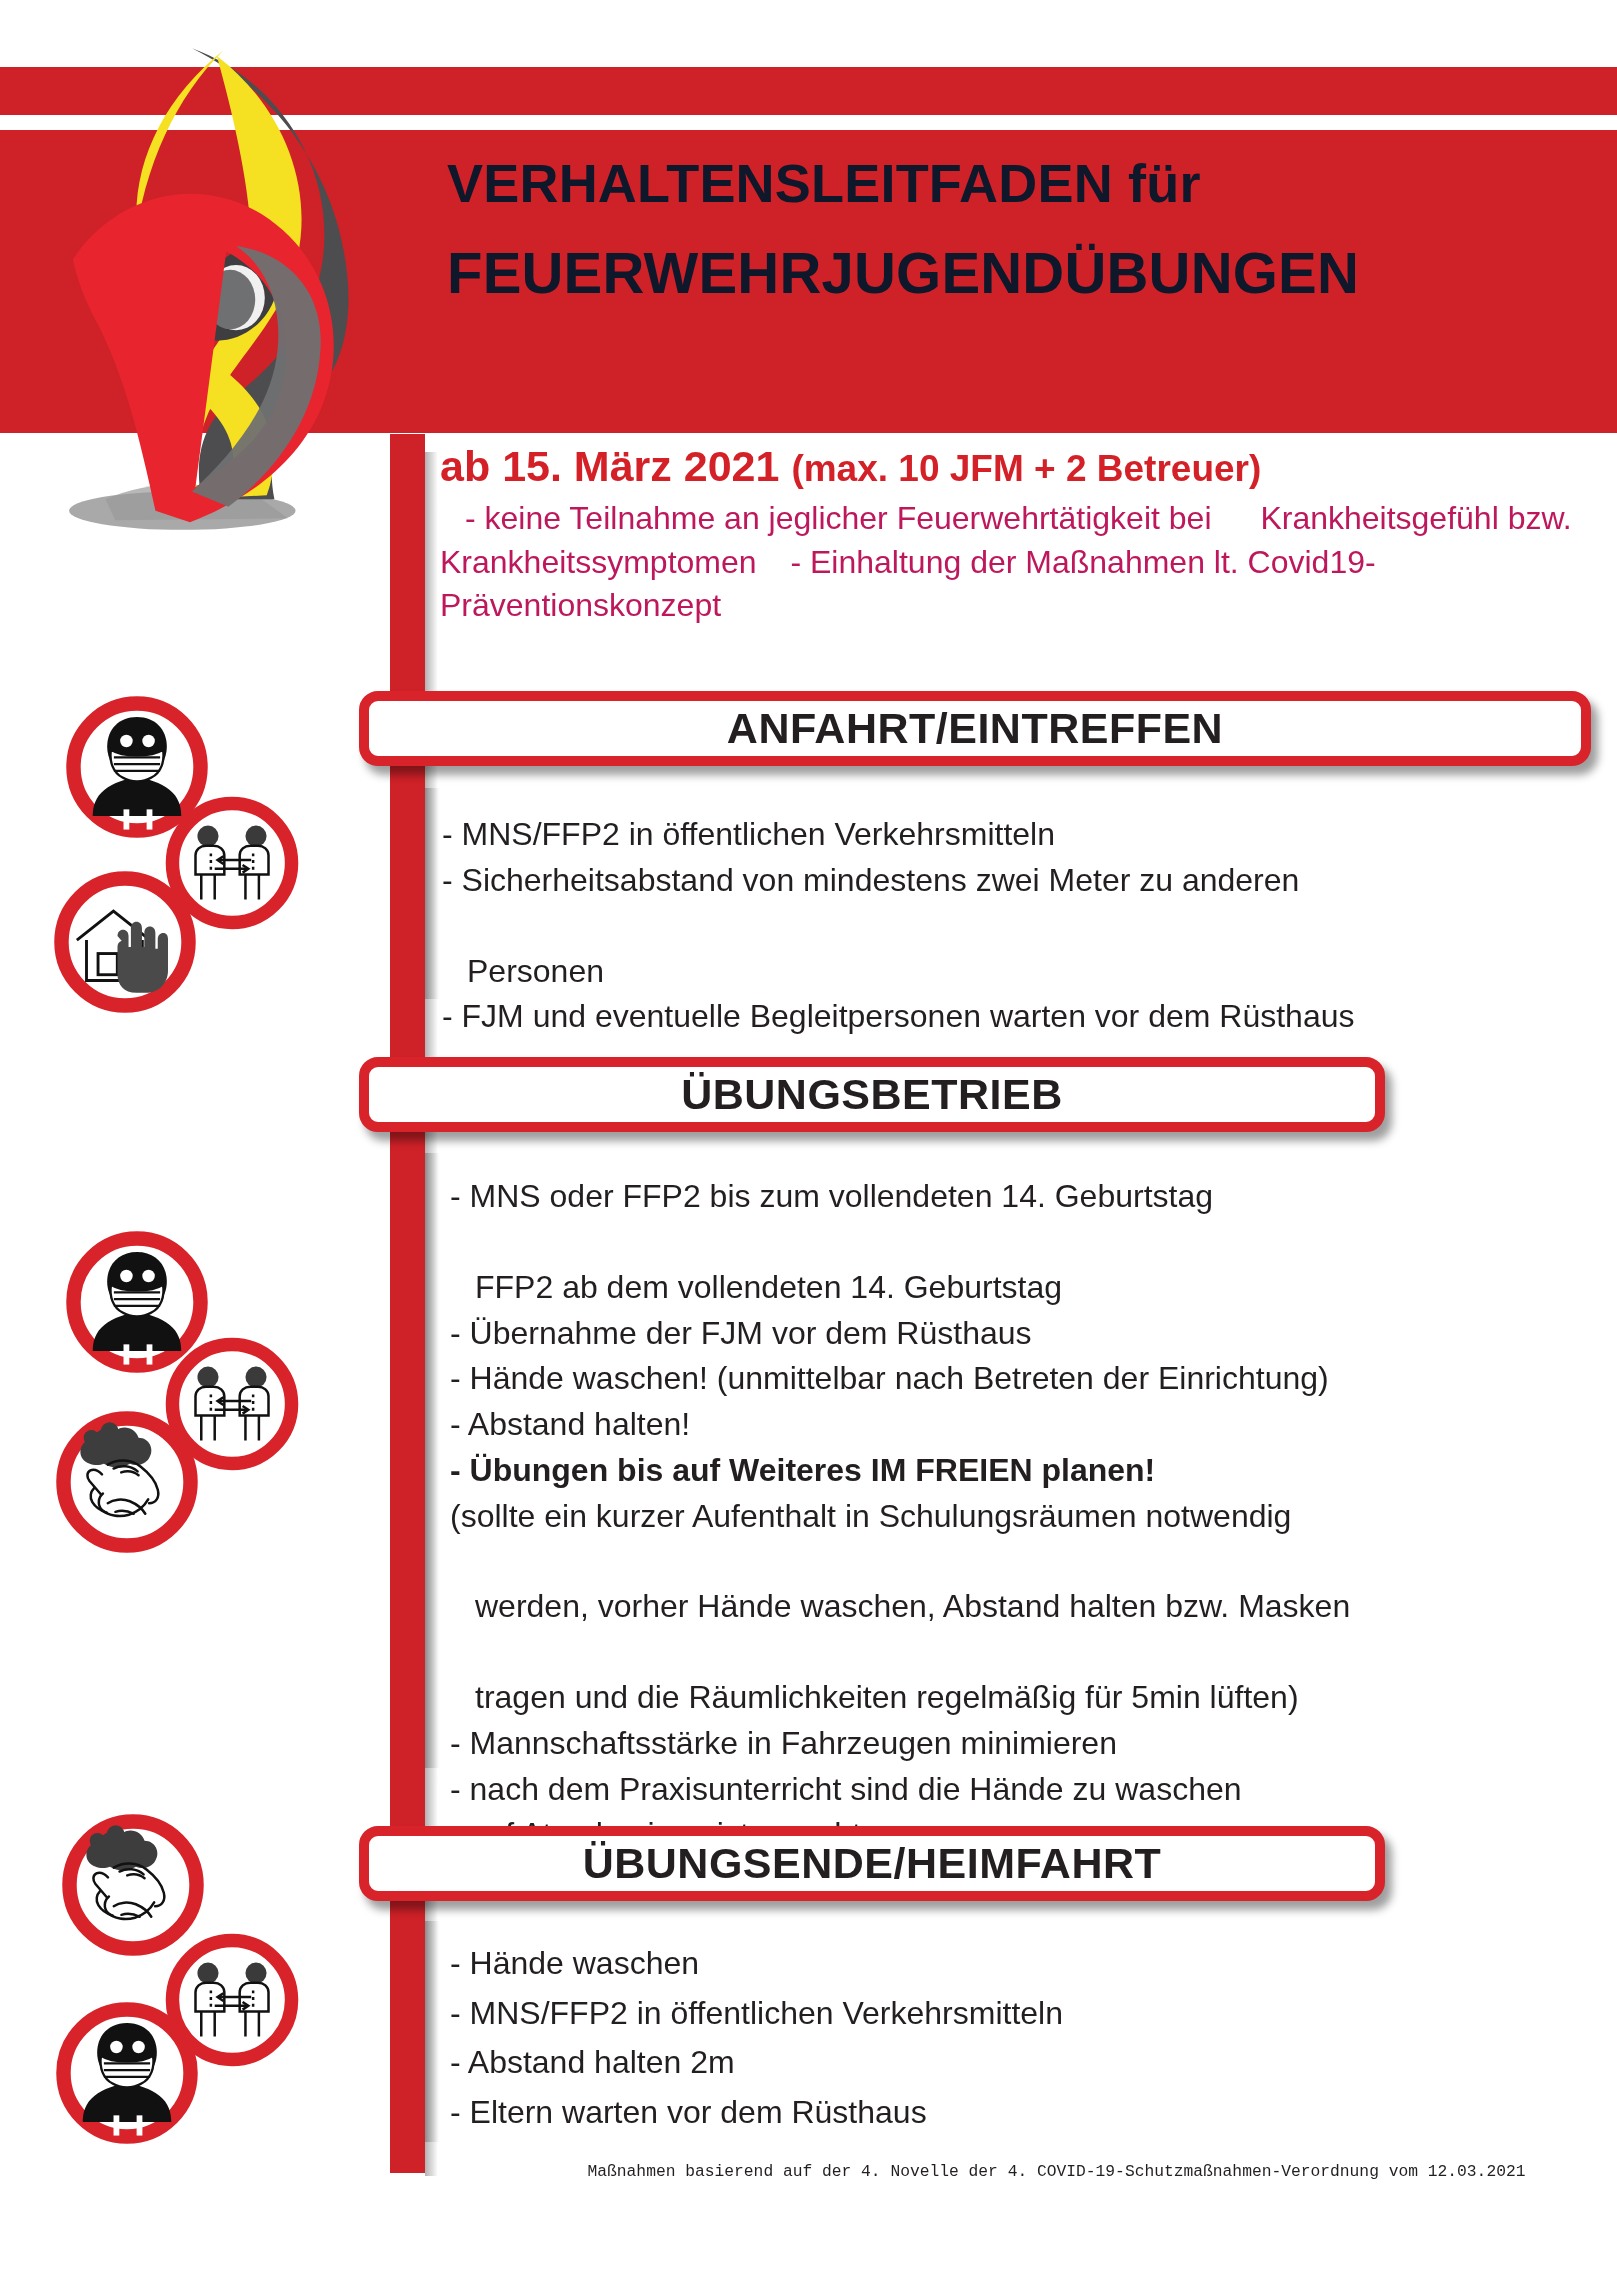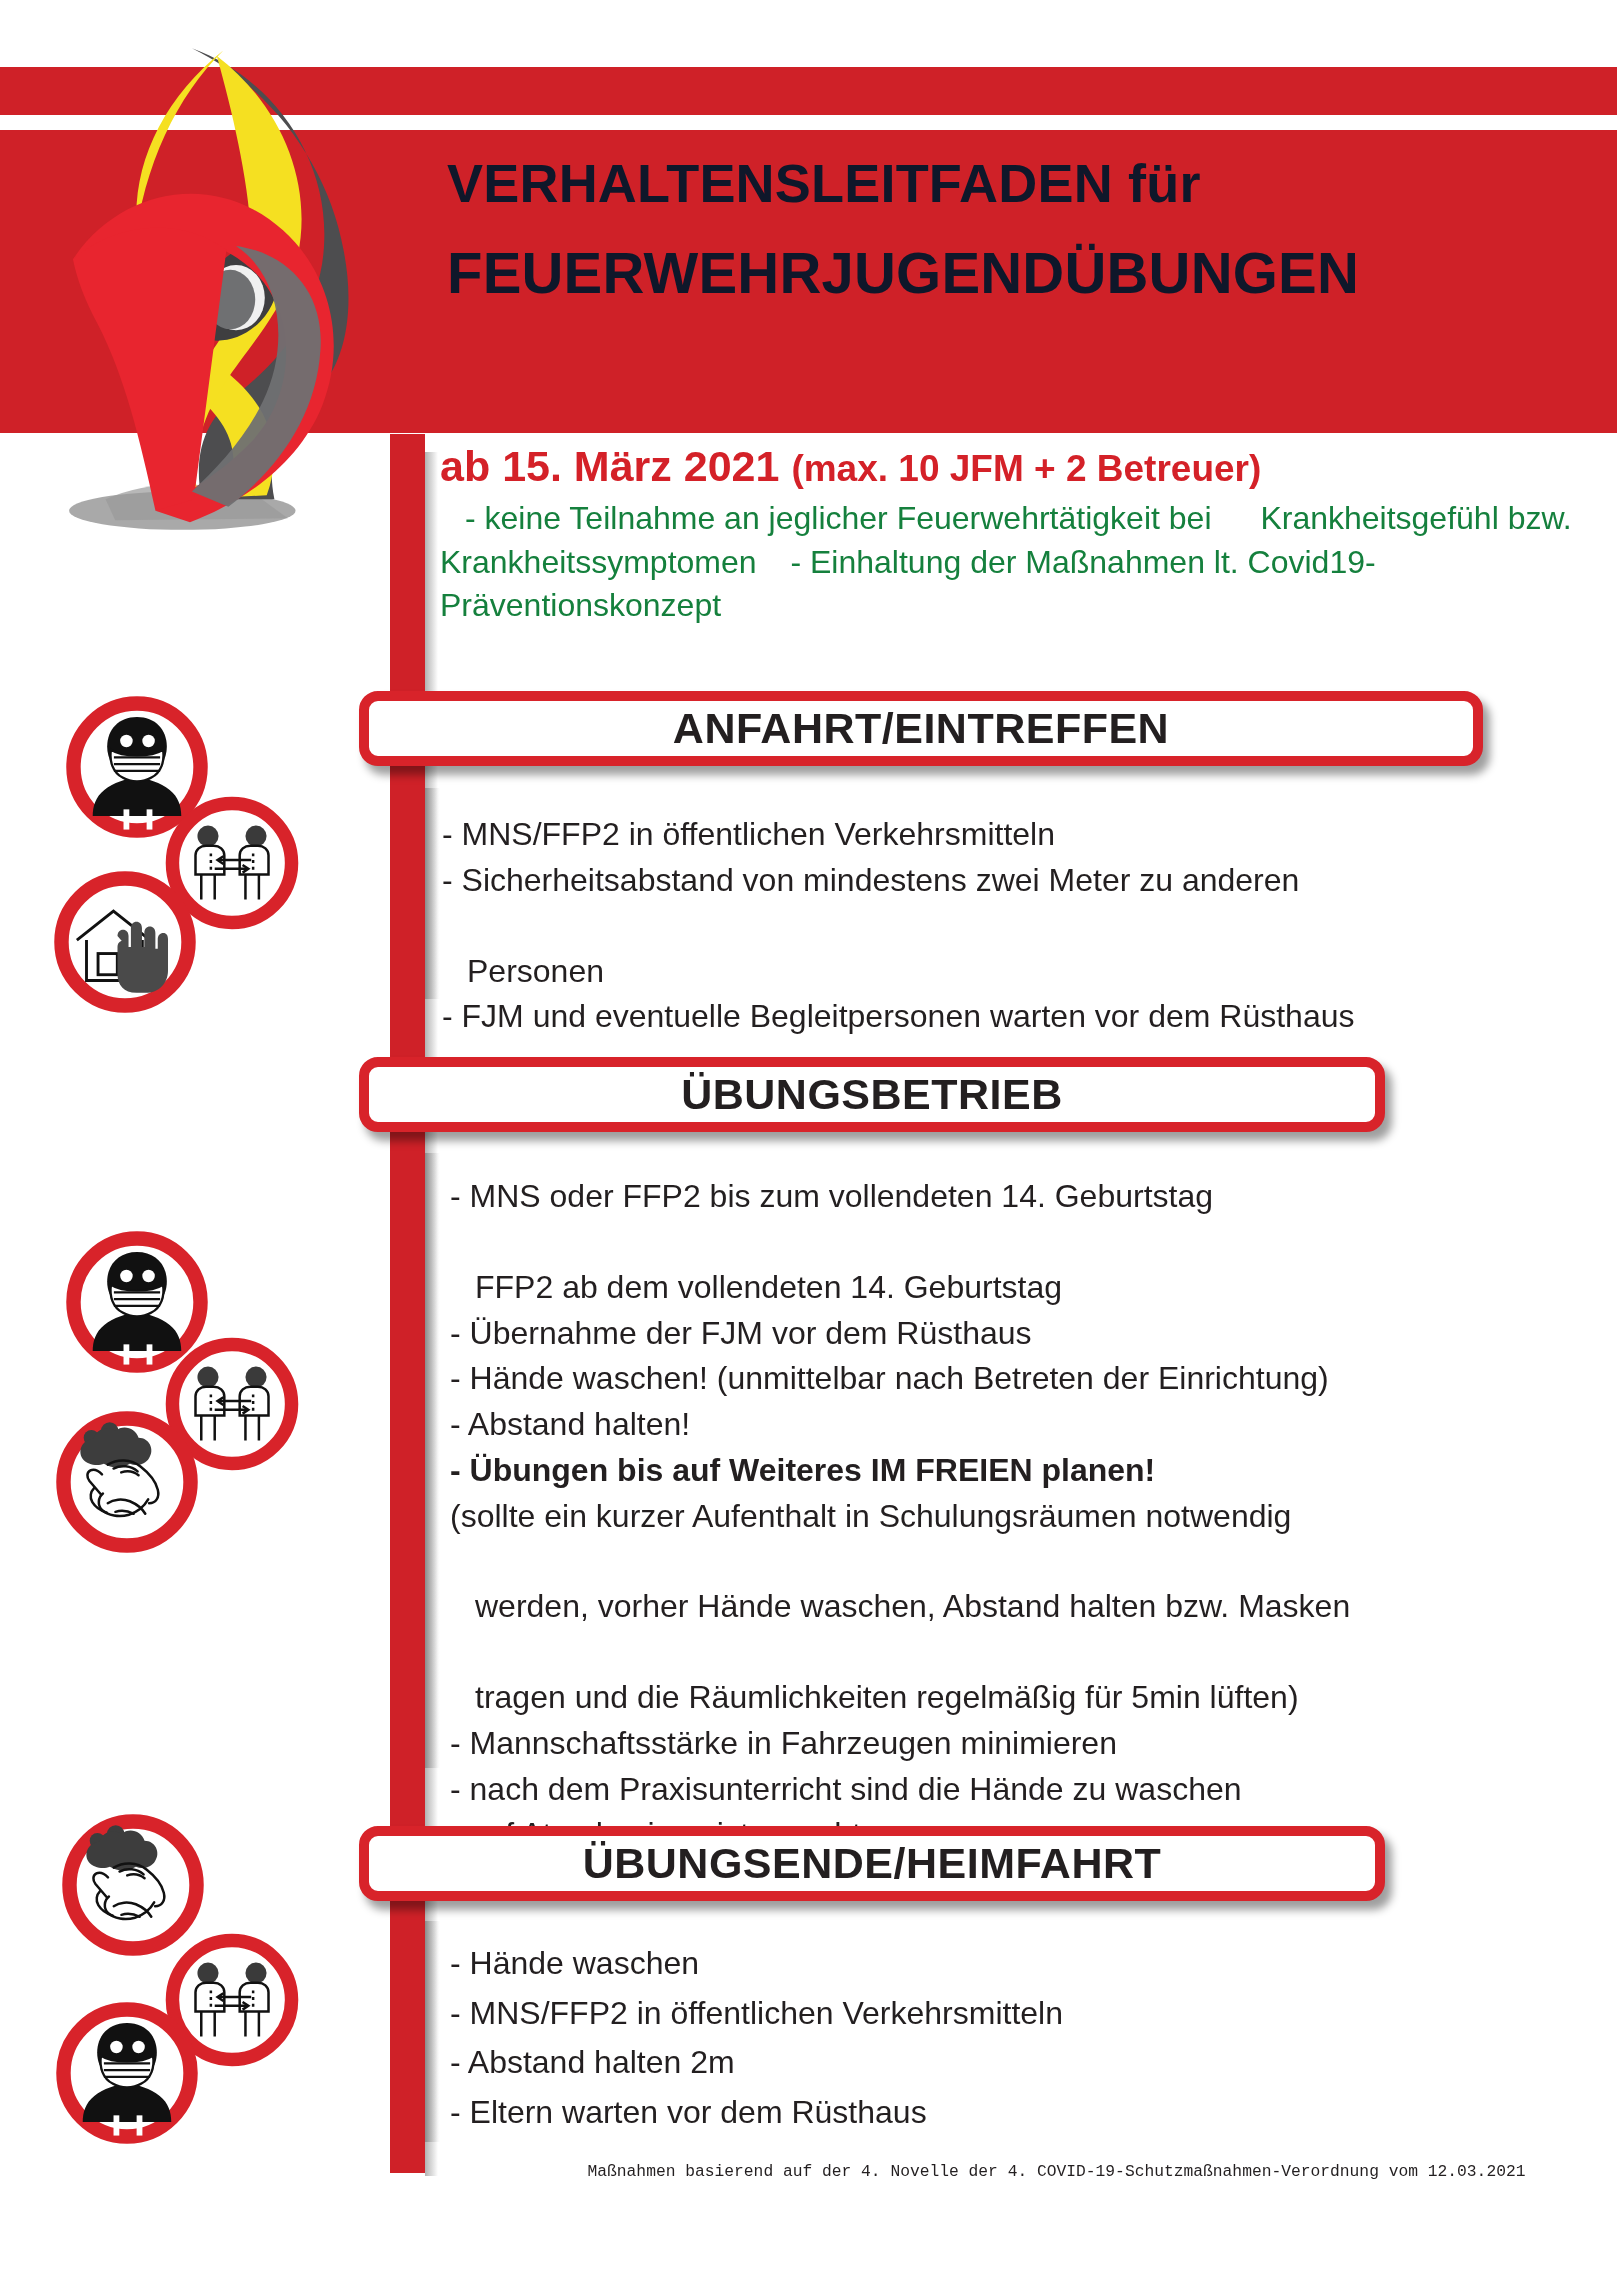--- a/index.html
+++ b/index.html
@@ -40,21 +40,21 @@
     background:linear-gradient(to right,rgba(0,0,0,.30),rgba(0,0,0,0));}
 
   
   .intro{position:absolute;left:440px;top:442px;width:1148px;}
   .intro .headline{
     color:#d42128;font-weight:bold;font-size:43px;line-height:1.15;
     margin:0 0 5.8px 0;white-space:nowrap;
   }
   .intro .headline .small{font-size:37px;}
   .intro p{
-    margin:0;color:#15803d;font-size:32px;line-height:1.36;
+    margin:0;color:#be185d;font-size:32px;line-height:1.36;
   }
   .hang{padding-left:25px;text-indent:-25px;}
 
   
   .pill{
     position:absolute;
     height:75px;
     background:#ffffff;
     border:10.6px solid #d8232a;
     border-radius:19px;
@@ -147,21 +147,21 @@
     <p>
       <span class="hang">- keine Teilnahme an jeglicher Feuerwehrtätigkeit bei</span>
       <span class="hang" style="padding-left:40px;text-indent:0;">Krankheitsgefühl bzw. Krankheitssymptomen</span>
       <span class="hang">- Einhaltung der Maßnahmen lt. Covid19-Präventionskonzept</span>
     </p>
   </div>
 
   <div class="spine"></div>
   <div class="spine-shadow"></div>
 
-  <div class="pill" style="left:359px;top:691px;width:1124px;">
+  <div class="pill" style="left:359px;top:691px;width:1232px;">
     <span>ANFAHRT/EINTREFFEN</span>
   </div>
 
   <div class="body-panel-shadow" style="left:425px;top:788px;width:15.4px;height:211px;"></div>
   <div class="body-text" style="left:442px;top:812px;width:1153px;">
     <span class="row">- MNS/FFP2 in öffentlichen Verkehrsmitteln</span>
     <span class="row">- Sicherheitsabstand von mindestens zwei Meter zu anderen</span>
     <span class="row plain">Personen</span>
     <span class="row">- FJM und eventuelle Begleitpersonen warten vor dem Rüsthaus</span>
   </div>

